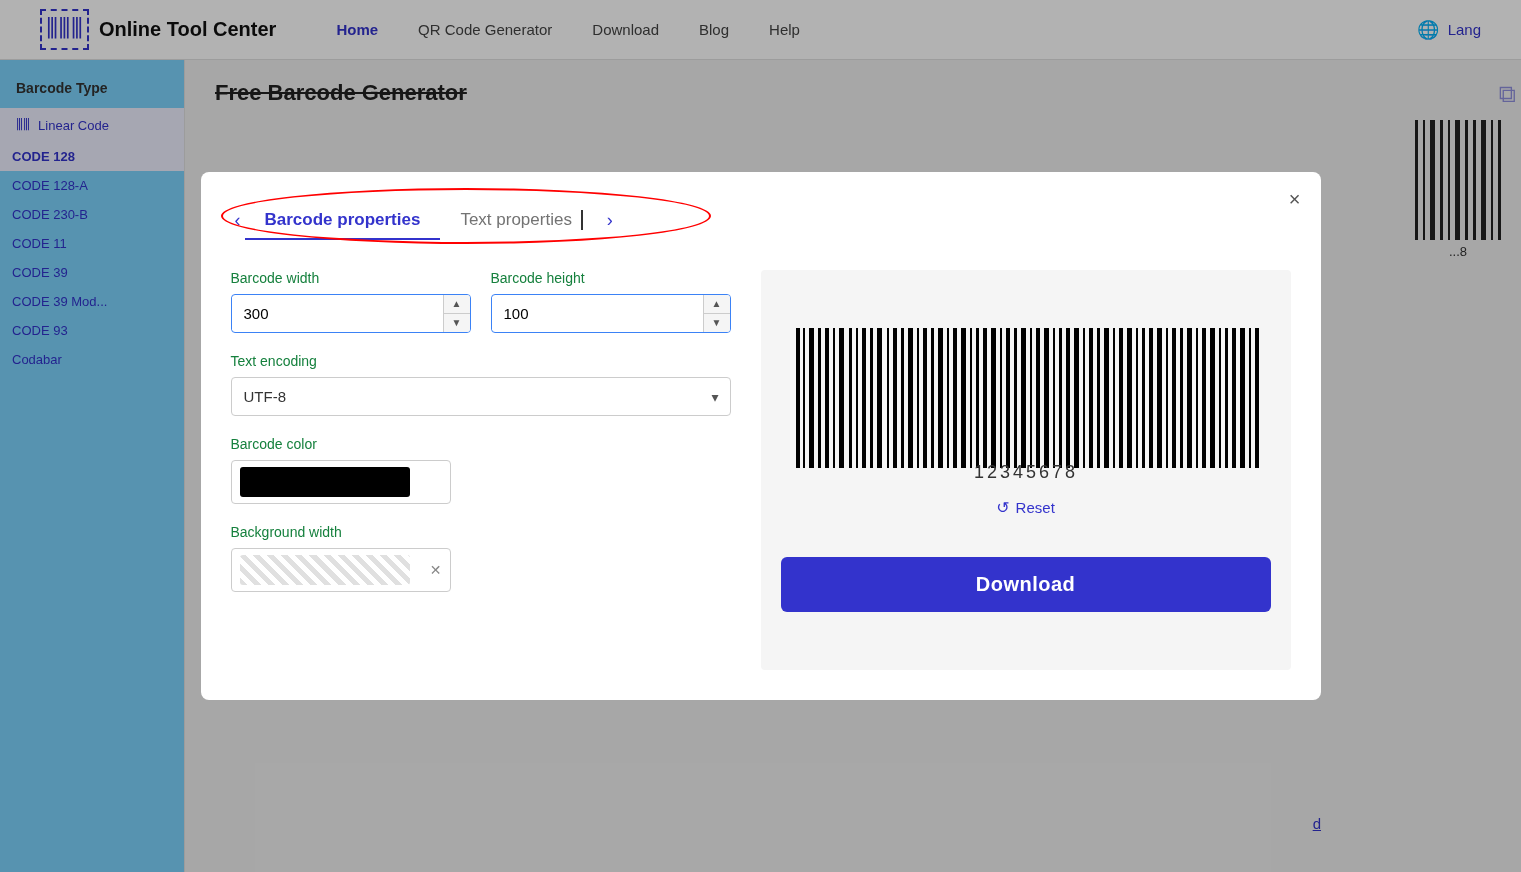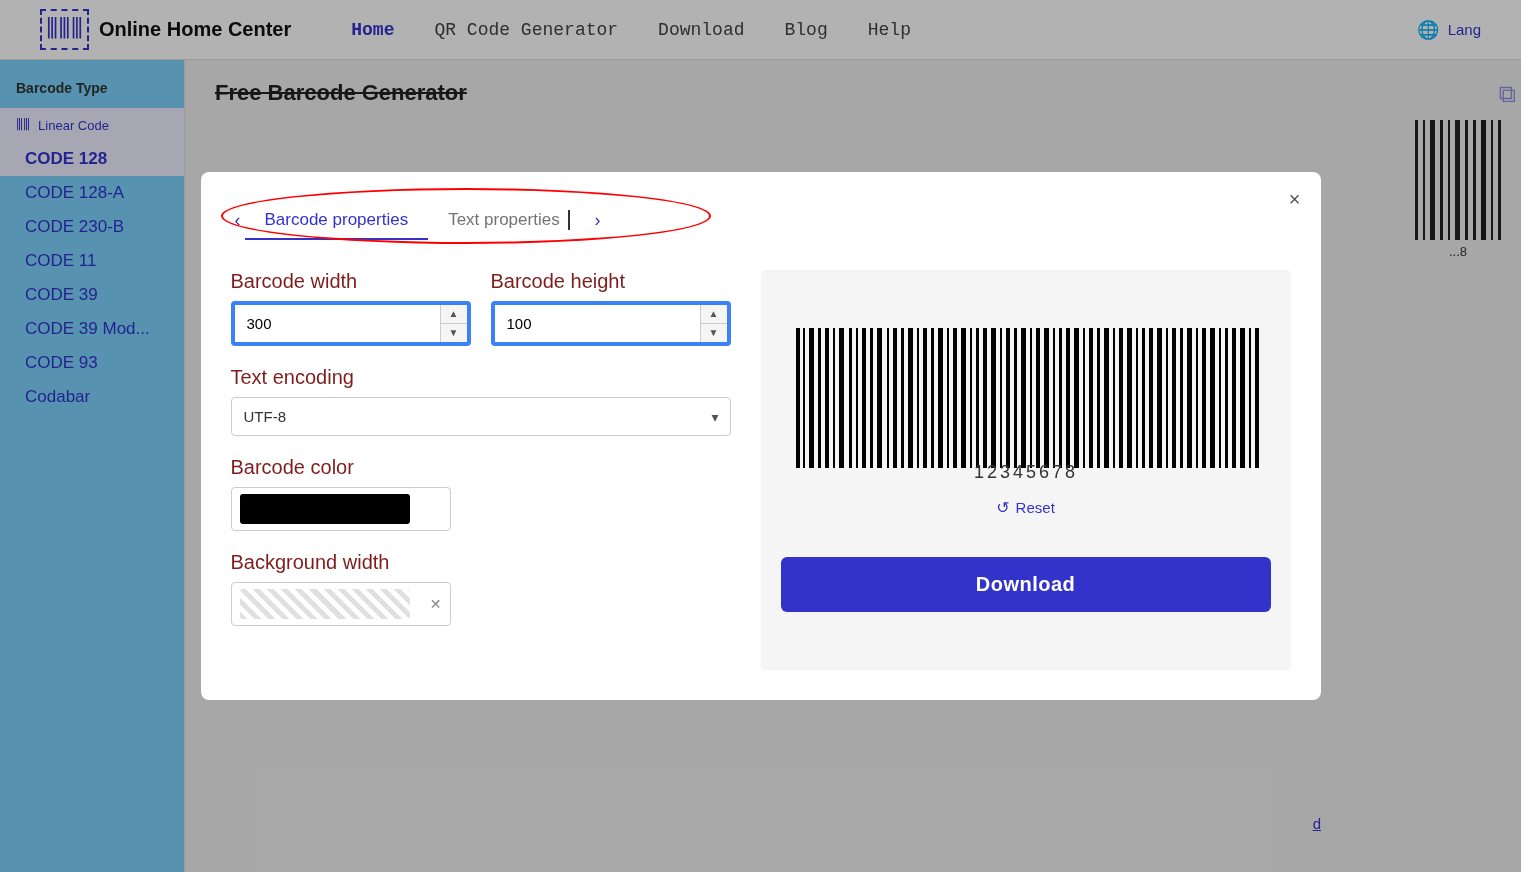--- a/index.html
+++ b/index.html
@@ -41,22 +41,21 @@
       color: #111;
     }
     .nav-links {
       display: flex;
       gap: 40px;
       flex: 1;
     }
     .nav-link {
       text-decoration: none;
       color: #444;
-      font-size: 18px;
-      font-family: Liberation Mono, monospace;
+      font-size: 15px;
     }
     .nav-link.active {
       color: #3333cc;
       font-weight: bold;
     }
     .nav-right {
       display: flex;
       align-items: center;
       gap: 8px;
       color: #3333cc;
@@ -225,21 +224,21 @@
       padding: 8px 20px;
       cursor: pointer;
       border: none;
       background: none;
       color: #737373;
       border-bottom: 2px solid transparent;
     }
     .tab-btn.active {
       color: #3333cc;
       border-bottom: 2px solid #3333cc;
-      font-weight: 400;
+      font-weight: 700;
     }
     .tab-cursor {
       display: inline-block;
       width: 2px;
       height: 20px;
       background: #333;
       margin-left: 4px;
       vertical-align: middle;
     }
 
@@ -260,26 +259,26 @@
       gap: 20px;
       margin-bottom: 20px;
     }
     .form-group {
       display: flex;
       flex-direction: column;
       gap: 8px;
     }
     .form-group.half { flex: 1; }
     .form-group label {
-      font-size: 20px;
-      color: #7f1d1d;
+      font-size: 14px;
+      color: #15803d;
     }
     .input-number-wrap {
       display: flex;
-      border: 4px solid #3b82f6;
+      border: 1px solid #3b82f6;
       border-radius: 4px;
       overflow: hidden;
       align-items: center;
       justify-content: space-between;
     }
     .input-number-wrap input {
       border: none;
       outline: none;
       padding: 8px 12px;
       font-size: 15px;
@@ -408,33 +407,33 @@
       width: 100%;
       margin-top: 20px;
       letter-spacing: 0.5px;
     }
 
     
     .sidebar-list {
       list-style: none;
     }
     .sidebar-list li {
-      padding: 7px 25px;
-      font-size: 17px;
+      padding: 7px 12px;
+      font-size: 13px;
       color: #3333cc;
       cursor: pointer;
     }
   </style>
 </head>
 <body>
 
 <nav class="navbar">
   <div class="nav-logo">
     <span class="nav-logo-icon">⦀⦀⦀</span>
-    <span class="nav-logo-text">Online Home Center</span>
+    <span class="nav-logo-text">Online Tool Center</span>
   </div>
   <div class="nav-links">
     <a class="nav-link active">Home</a>
     <a class="nav-link">QR Code Generator</a>
     <a class="nav-link">Download</a>
     <a class="nav-link">Blog</a>
     <a class="nav-link">Help</a>
   </div>
   <div class="nav-right">
     <span class="globe-icon">🌐</span>

